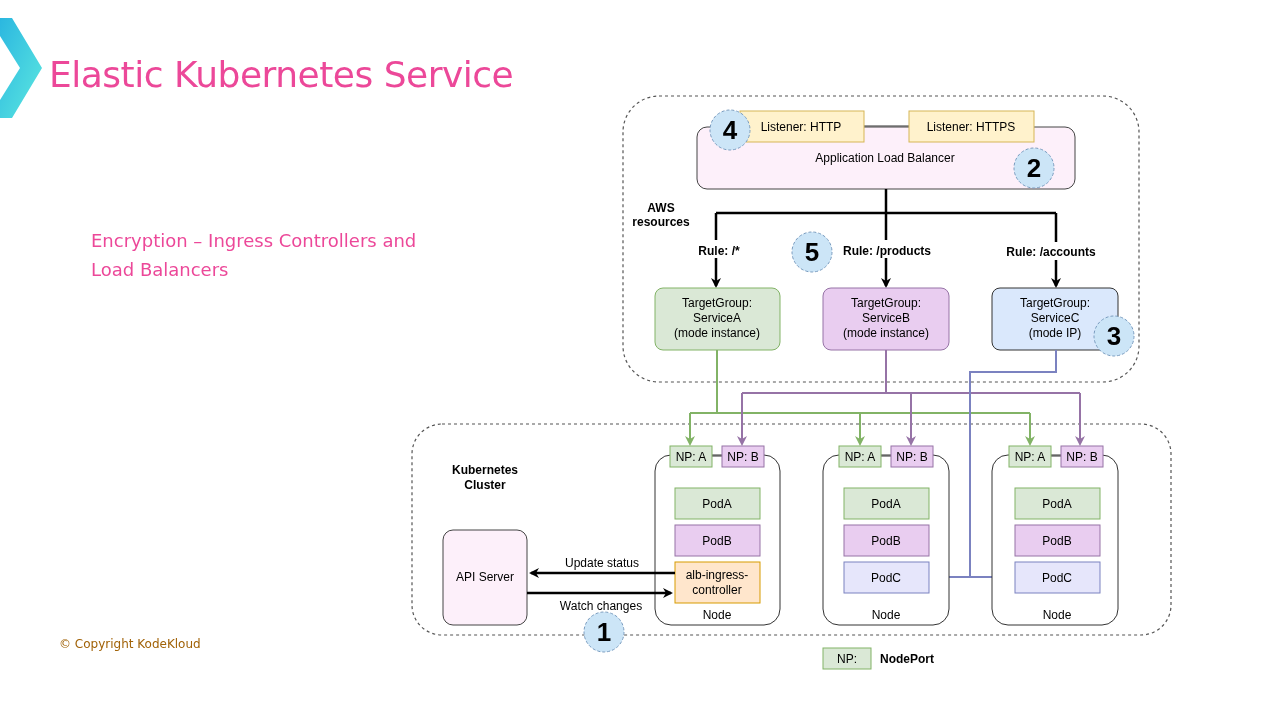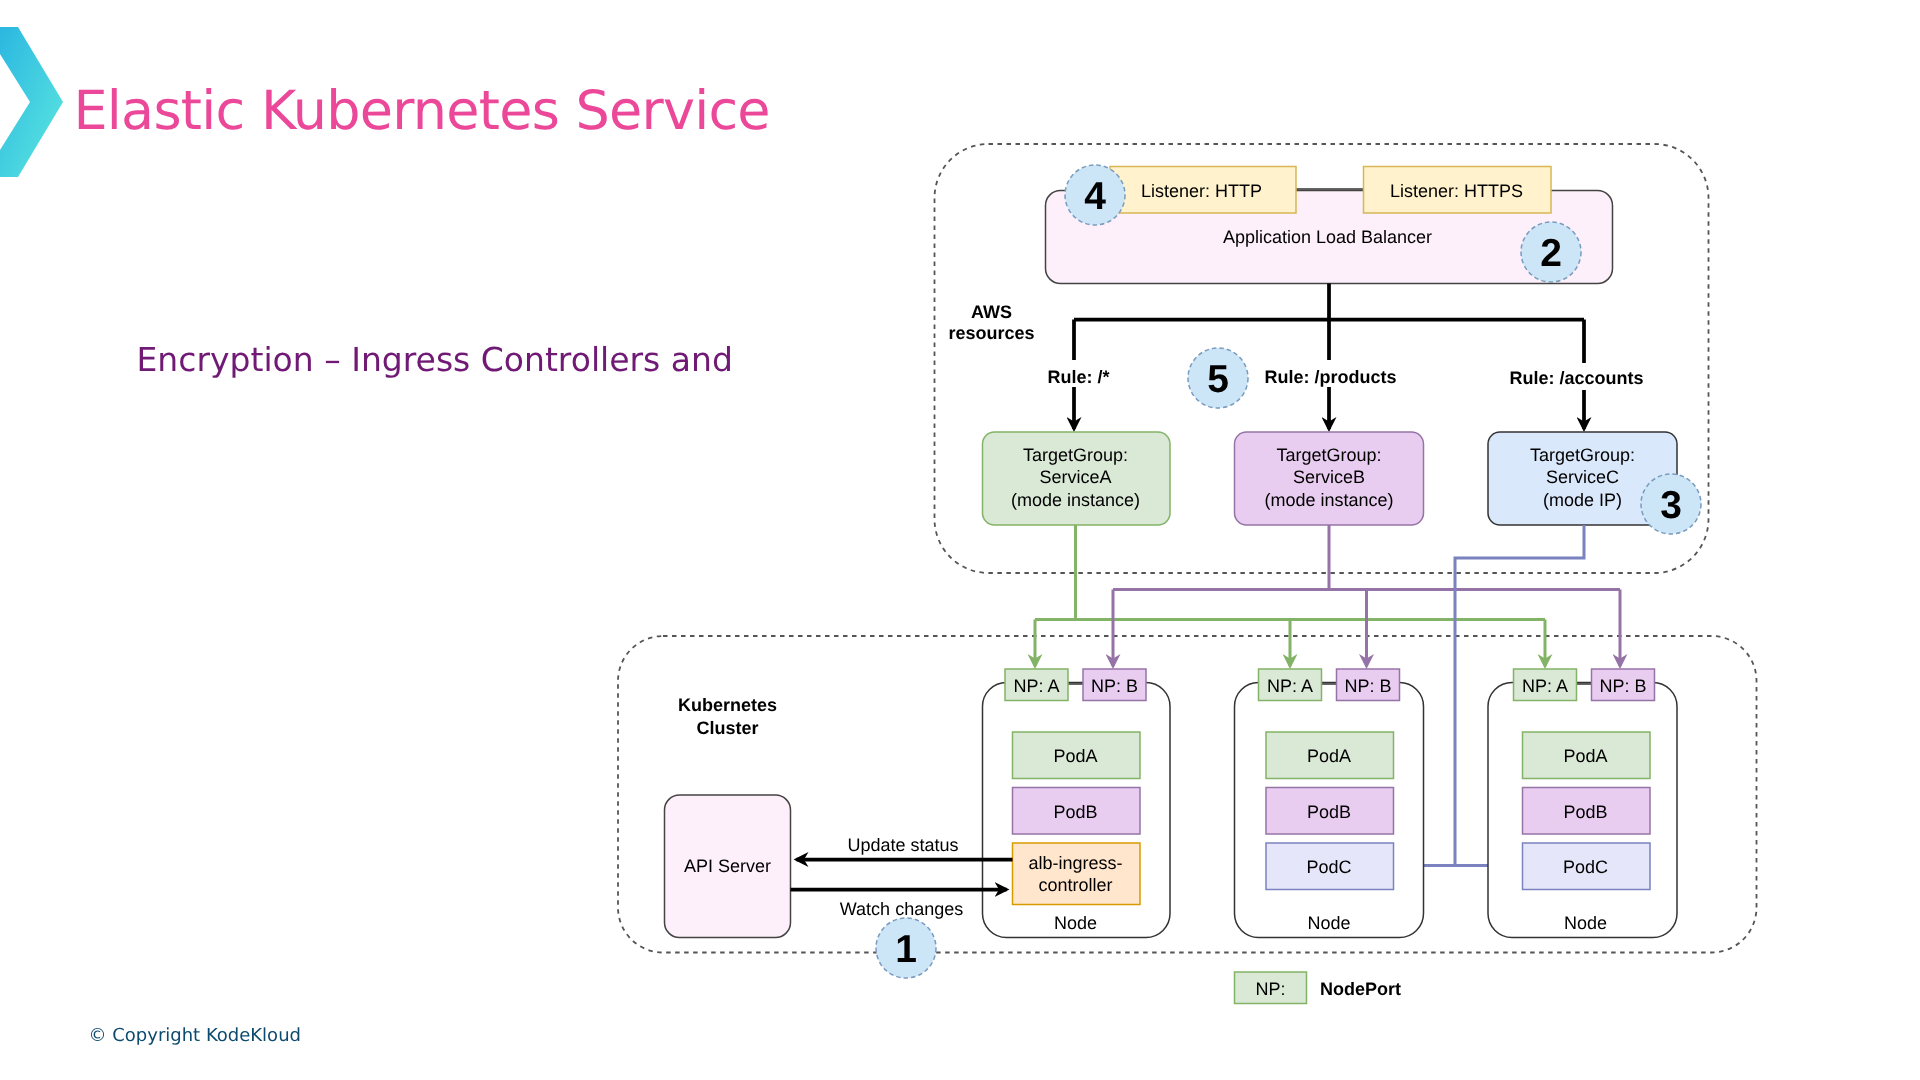--- a/index.html
+++ b/index.html
@@ -1,37 +1,38 @@
 <!DOCTYPE html>
 <html><head>
 <meta charset="utf-8">
 <style>
   html,body{margin:0;padding:0;background:#ffffff;}
   body{width:1280px;height:720px;position:relative;overflow:hidden;font-family:"DejaVu Sans",sans-serif;}
   .title{position:absolute;left:49px;top:54px;font-size:36px;color:#ec4899;font-family:"DejaVu Sans",sans-serif;letter-spacing:-0.5px;}
-  .subtitle{position:absolute;left:91px;top:226px;font-size:22px;color:#701a75;line-height:29px;width:420px;}
-  .copyright{position:absolute;left:59px;top:683px;font-size:12px;color:#0c4a6e;}
+  .subtitle{position:absolute;left:91px;top:226px;font-size:18px;color:#ec4899;line-height:29px;width:420px;}
+  .copyright{position:absolute;left:59px;top:637px;font-size:12px;color:#a16207;}
   svg text{font-family:"Liberation Sans",sans-serif;}
 </style>
 </head>
 <body>
 
 <svg style="position:absolute;left:0;top:18px" width="44" height="100" viewBox="0 0 44 100">
   <defs>
     <linearGradient id="lg" x1="0" y1="0" x2="1" y2="1">
       <stop offset="0" stop-color="#2bb7e0"></stop>
       <stop offset="1" stop-color="#5de8e0"></stop>
     </linearGradient>
   </defs>
   <polygon points="0,0 12,0 42,50 12,100 0,100 0,82 20,50 0,18" fill="url(#lg)"></polygon>
 </svg>
 
 <div class="title">Elastic Kubernetes Service</div>
 <div class="subtitle">
   <div>Encryption – Ingress Controllers and</div>
+  <div>Load Balancers</div>
 </div>
 <div class="copyright">© Copyright KodeKloud</div>
 
 <svg style="position:absolute;left:0;top:0" width="1280" height="720" viewBox="0 0 1280 720">
   <defs>
     <marker id="ab" markerWidth="10" markerHeight="10" refX="8" refY="5" orient="auto" markerUnits="userSpaceOnUse">
       <path d="M0,0 L10,5 L0,10 L3,5 z" fill="#000"></path>
     </marker>
     <marker id="ag" markerWidth="10" markerHeight="10" refX="8" refY="5" orient="auto" markerUnits="userSpaceOnUse">
       <path d="M0,0 L10,5 L0,10 L3,5 z" fill="#82b366"></path>

